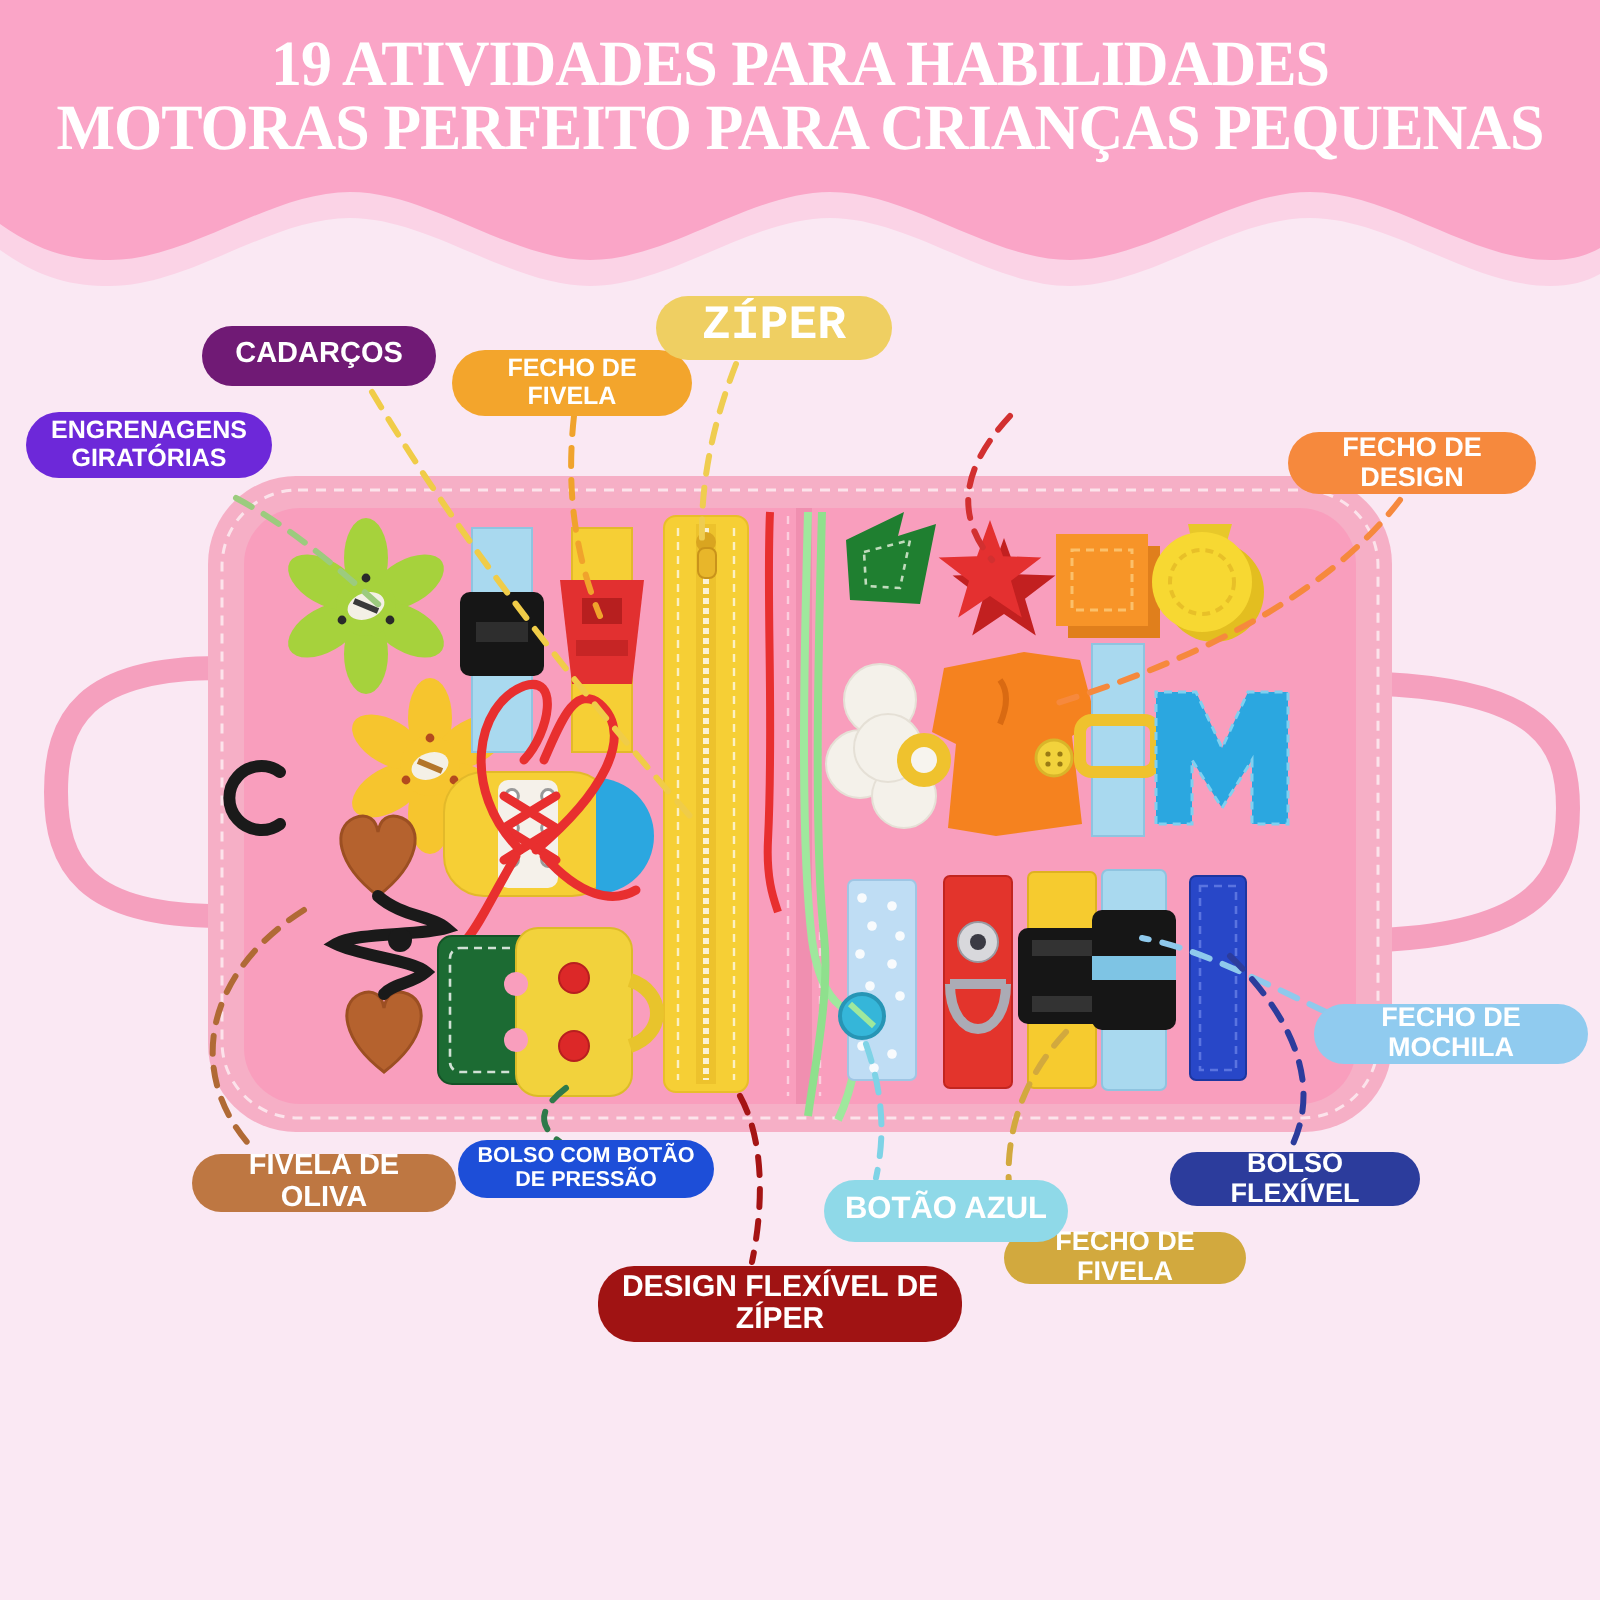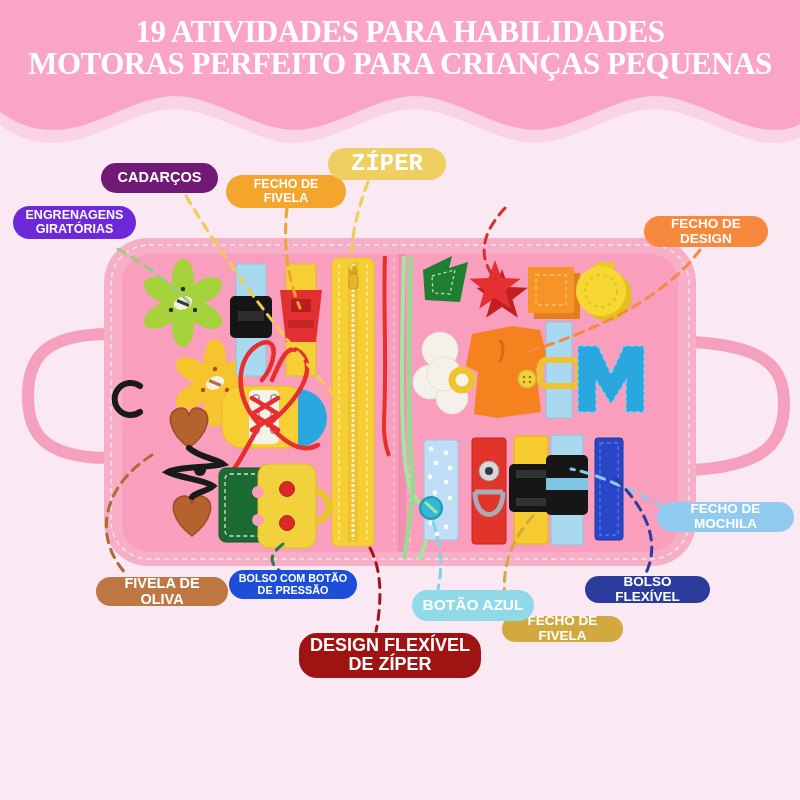--- a/index.html
+++ b/index.html
@@ -271,19 +271,19 @@
 <div class="pill" style="left: 644px; top: 216px; width: 124px; height: 31px; font-size: 13.5px; background: rgb(246, 137, 61);">FECHO DE DESIGN</div>
 
 <div class="pill" style="left: 657px; top: 502px; width: 137px; height: 30px; font-size: 13.5px; background: rgb(144, 203, 239);">FECHO DE MOCHILA</div>
 
 <div class="pill" style="left: 585px; top: 576px; width: 125px; height: 27px; font-size: 13.5px; background: rgb(44, 60, 156);">BOLSO FLEXÍVEL</div>
 
 <div class="pill" style="left: 502px; top: 616px; width: 121px; height: 26px; font-size: 13.5px; background: rgb(210, 169, 62);">FECHO DE FIVELA</div>
 
 <div class="pill" style="left: 381px; top: 590px; width: 122px; height: 31px; font-size: 15.5px; background: rgb(143, 217, 232); margin-left: 31px;">BOTÃO AZUL</div>
 
-<div class="pill" style="left: 299px; top: 633px; width: 182px; font-size: 18px; background: rgb(160, 19, 19);">DESIGN FLEXÍVEL DE ZÍPER</div>
+<div class="pill" style="left: 299px; top: 633px; width: 182px; font-size: 15px; background: rgb(160, 19, 19);">DESIGN FLEXÍVEL DE ZÍPER</div>
 
 <div class="pill" style="left: 229px; top: 570px; width: 128px; font-size: 10.8px; background: #1d4ed8;">BOLSO COM BOTÃO DE PRESSÃO</div>
 
 <div class="pill" style="left: 96px; top: 577px; width: 132px; height: 29px; font-size: 14.5px; background: rgb(190, 119, 66);">FIVELA DE OLIVA</div>
 
 </div>
 
 </body></html>

